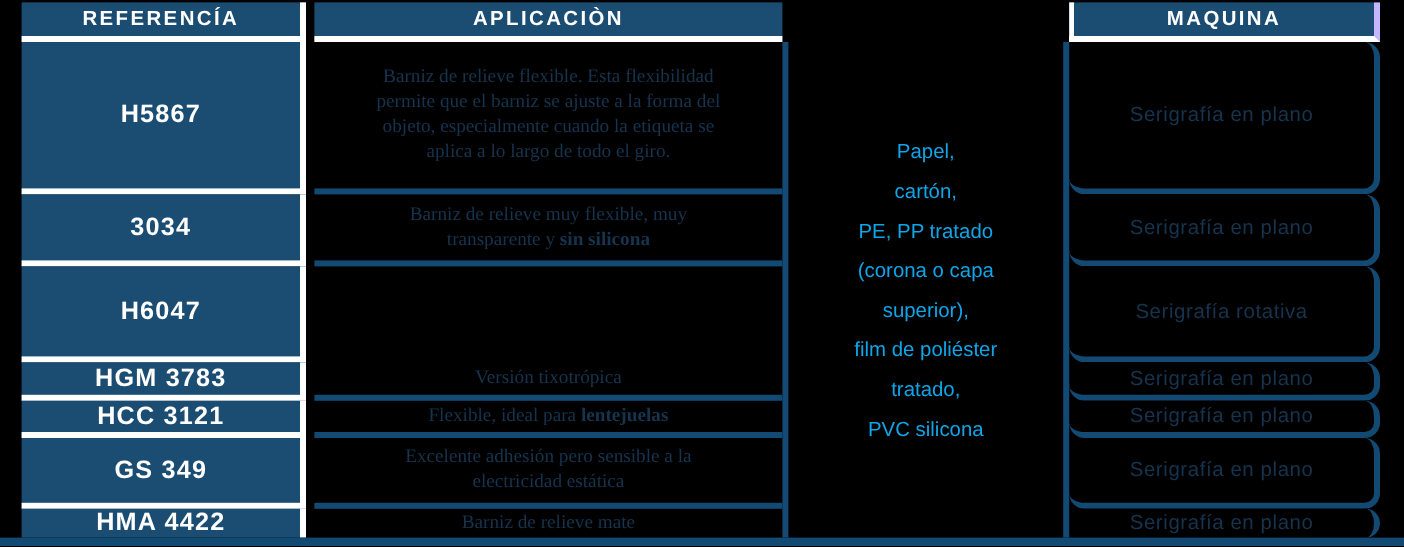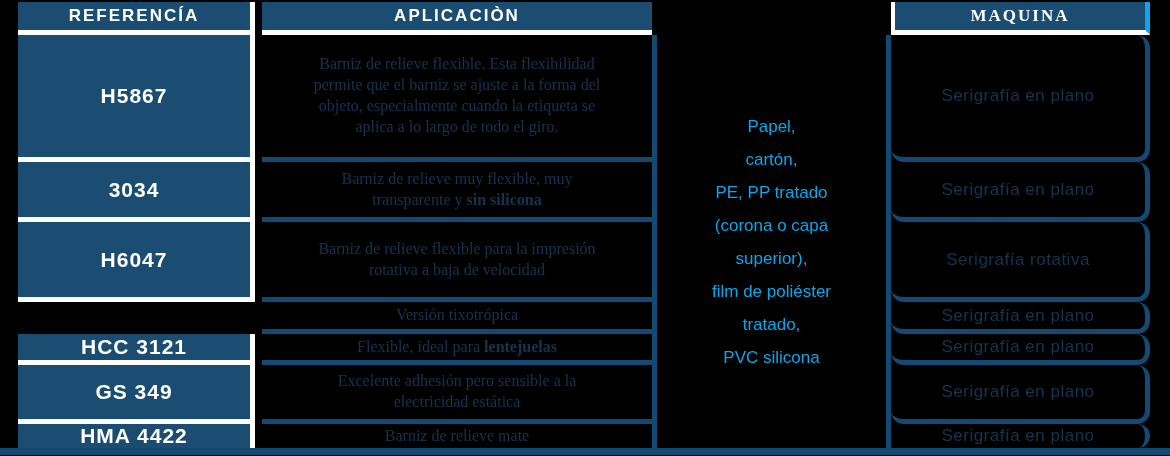--- a/index.html
+++ b/index.html
@@ -13,21 +13,21 @@
   }
   .cell{display:flex;align-items:center;justify-content:center;text-align:center;overflow:hidden;}
   
   .hdr{
     background:#1B4D73;color:#FFFFFF;font-weight:bold;font-size:17px;
     letter-spacing:2px;border-bottom:5px solid #FFFFFF;grid-row:2;text-align:right;
   }
   .hdr-ref{grid-column:2;border-right:5px solid #FFFFFF;}
   .hdr-app{grid-column:4;}
   .hdr-sop{grid-column:5;border-left:4px solid #FFFFFF;}
-  .hdr-maq{grid-column:6;border-left:4px solid #FFFFFF;border-right:5px solid #0ea5e9;font-family:Liberation Serif, serif;}
+  .hdr-maq{grid-column:6;border-left:4px solid #FFFFFF;border-right:5px solid #c4b5fd;}
   
   .ref-cell{
     grid-column:2;background:#1B4D73;color:#FFFFFF;font-weight:bold;font-size:21px;
     letter-spacing:1px;border-right:5px solid #FFFFFF;border-bottom:5px solid #FFFFFF;
   }
   .ref-cell.last{border-bottom:none;}
   
   .app-cell{
     grid-column:4;color:#17344F;font-size:16px;line-height:1.3;
     border-bottom:5px solid #124A73;padding:0 40px;font-family:Liberation Serif, serif;
@@ -80,27 +80,27 @@
   <div class="cell app-cell r2">
       <p style="margin:3px"><span>Barniz de relieve muy flexible, muy transparente y </span><span class="bold">sin silicona</span></p>
     </div>
   <div class="cell maq-cell r2">
       <span>Serigrafía en plano</span>
     </div>
 
   <div class="cell ref-cell r3">
       <span>H6047</span>
     </div>
-  <div class="cell app-cell r3">
-      <p style="margin:0"><span>Barniz de relieve flexible para la impresión rotativa a baja de velocidad</span><span class="bold"></span></p>
-    </div>
   <div class="cell maq-cell r3">
       <span>Serigrafía rotativa</span>
     </div>
 
+  <div class="cell ref-cell r4">
+      <span>HGM 3783</span>
+    </div>
   <div class="cell app-cell r4">
       <p style="margin:0"><span>Versión tixotrópica</span><span class="bold"></span></p>
     </div>
   <div class="cell maq-cell r4">
       <span>Serigrafía en plano</span>
     </div>
 
   <div class="cell ref-cell r5">
       <span>HCC 3121</span>
     </div>

